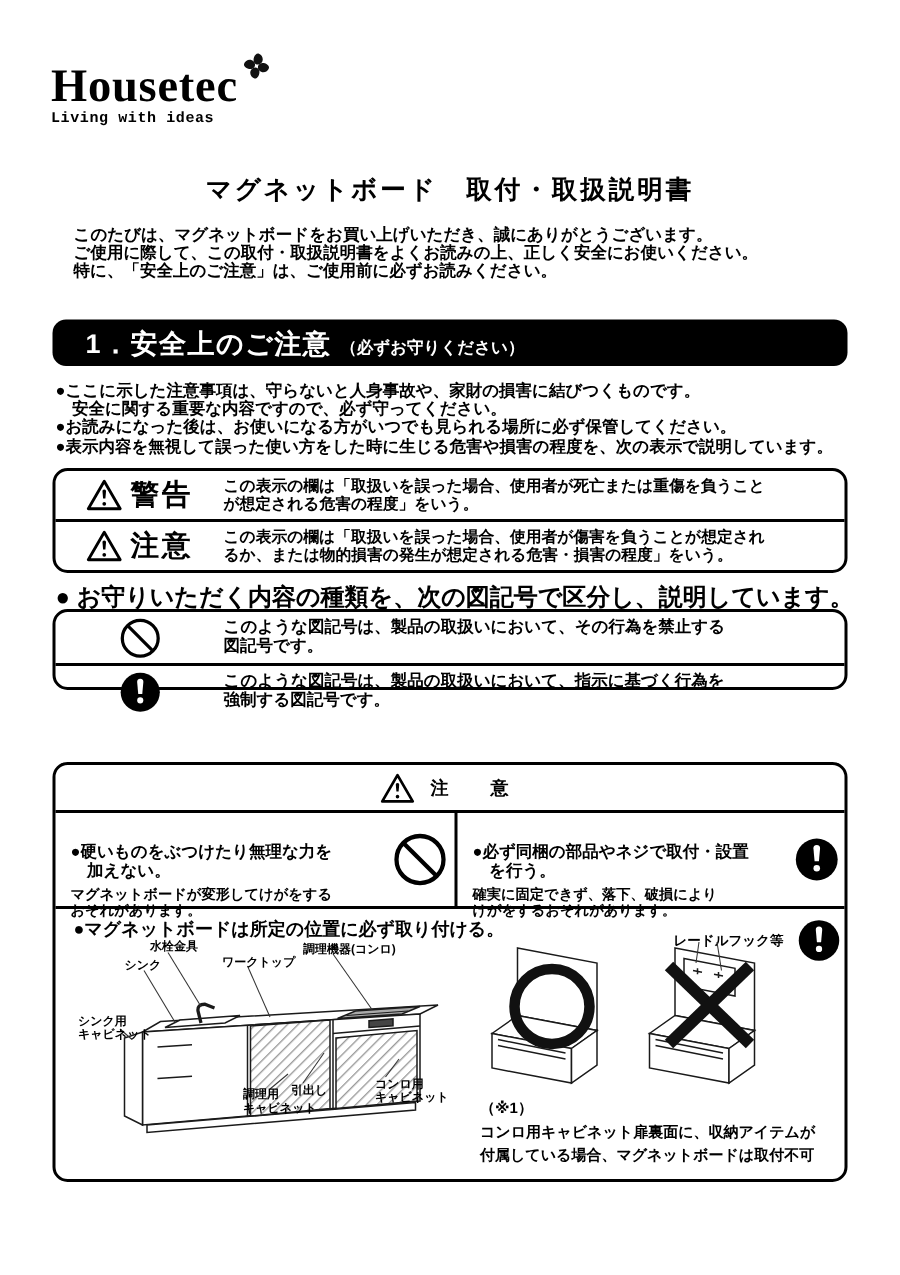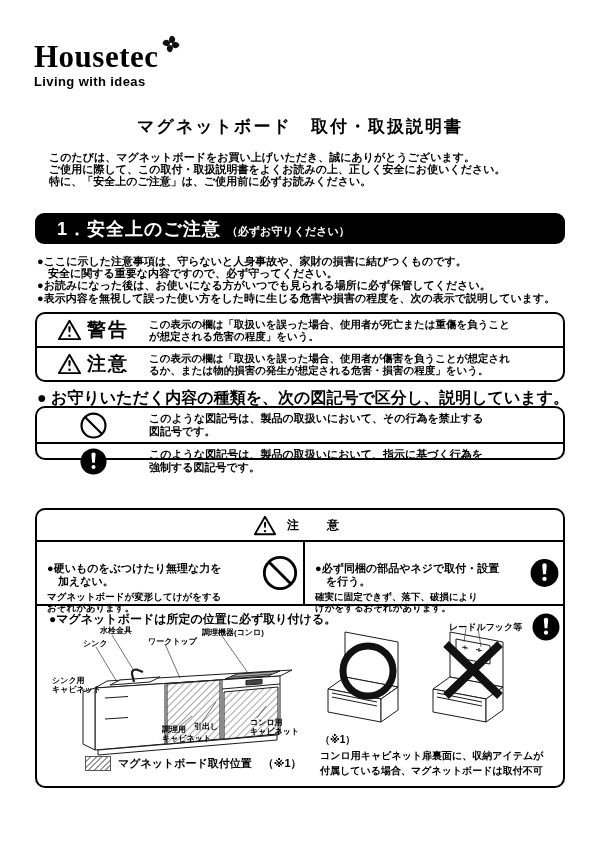--- a/index.html
+++ b/index.html
@@ -7,21 +7,21 @@
     position:relative;width:600px;height:850px;margin:0 auto;background:#ffffff;
     font-family:"Liberation Sans","DejaVu Sans",sans-serif;color:#000;overflow:hidden;
   }
   .abs{position:absolute;}
   .pre{white-space:pre-line;}
   
   .logo-block{left:34px;top:42px;}
   .logo-row{display:flex;align-items:flex-start;}
   .logo-text{font-family:"Liberation Serif","DejaVu Serif",serif;font-weight:bold;font-size:31px;line-height:30px;letter-spacing:0.5px;}
   .pinwheel{width:20px;height:20px;margin-left:2px;margin-top:-8px;}
-  .tagline{font-size:13px;font-weight:bold;letter-spacing:0.4px;margin-top:2px;}
+  .tagline{font-size:10px;font-weight:bold;letter-spacing:0.4px;margin-top:2px;font-family:Liberation Mono, monospace;}
   
   .doc-title{left:0;right:0;top:115px;text-align:center;font-size:17px;font-weight:bold;letter-spacing:2px;}
   .intro{left:49px;top:152px;font-size:11px;font-weight:bold;line-height:11.9px;}
   
   .banner{left:35px;top:213px;width:530px;height:31px;background:#000;border-radius:9px;
     display:flex;align-items:center;padding-left:22px;box-sizing:border-box;color:#fff;}
   .banner-big{font-size:18px;font-weight:bold;letter-spacing:1px;}
   .banner-sub{font-size:11px;font-weight:bold;margin-left:6px;margin-top:5px;}
   
   .bullets{left:37px;top:255px;font-size:11px;font-weight:bold;line-height:12.2px;}
@@ -276,24 +276,20 @@
         <g stroke="#111111" stroke-width="8">
           <line x1="126" y1="18" x2="180" y2="70"></line>
           <line x1="180" y1="18" x2="126" y2="70"></line>
         </g>
         <g stroke="#333333" stroke-width="0.7" fill="none">
           <line x1="146" y1="2" x2="144" y2="16"></line>
           <line x1="158" y1="2" x2="161" y2="21"></line>
         </g>
       </svg>
 
-      <div class="legend">
-        <span class="legend-swatch"></span>
-        <span class="legend-text">マグネットボード取付位置　（※1）</span>
-      </div>
 
       <div class="footnote pre">（※1）
 コンロ用キャビネット扉裏面に、収納アイテムが
 付属している場合、マグネットボードは取付不可</div>
     </div>
   </div>
 
 </div>
 
 </body></html>

